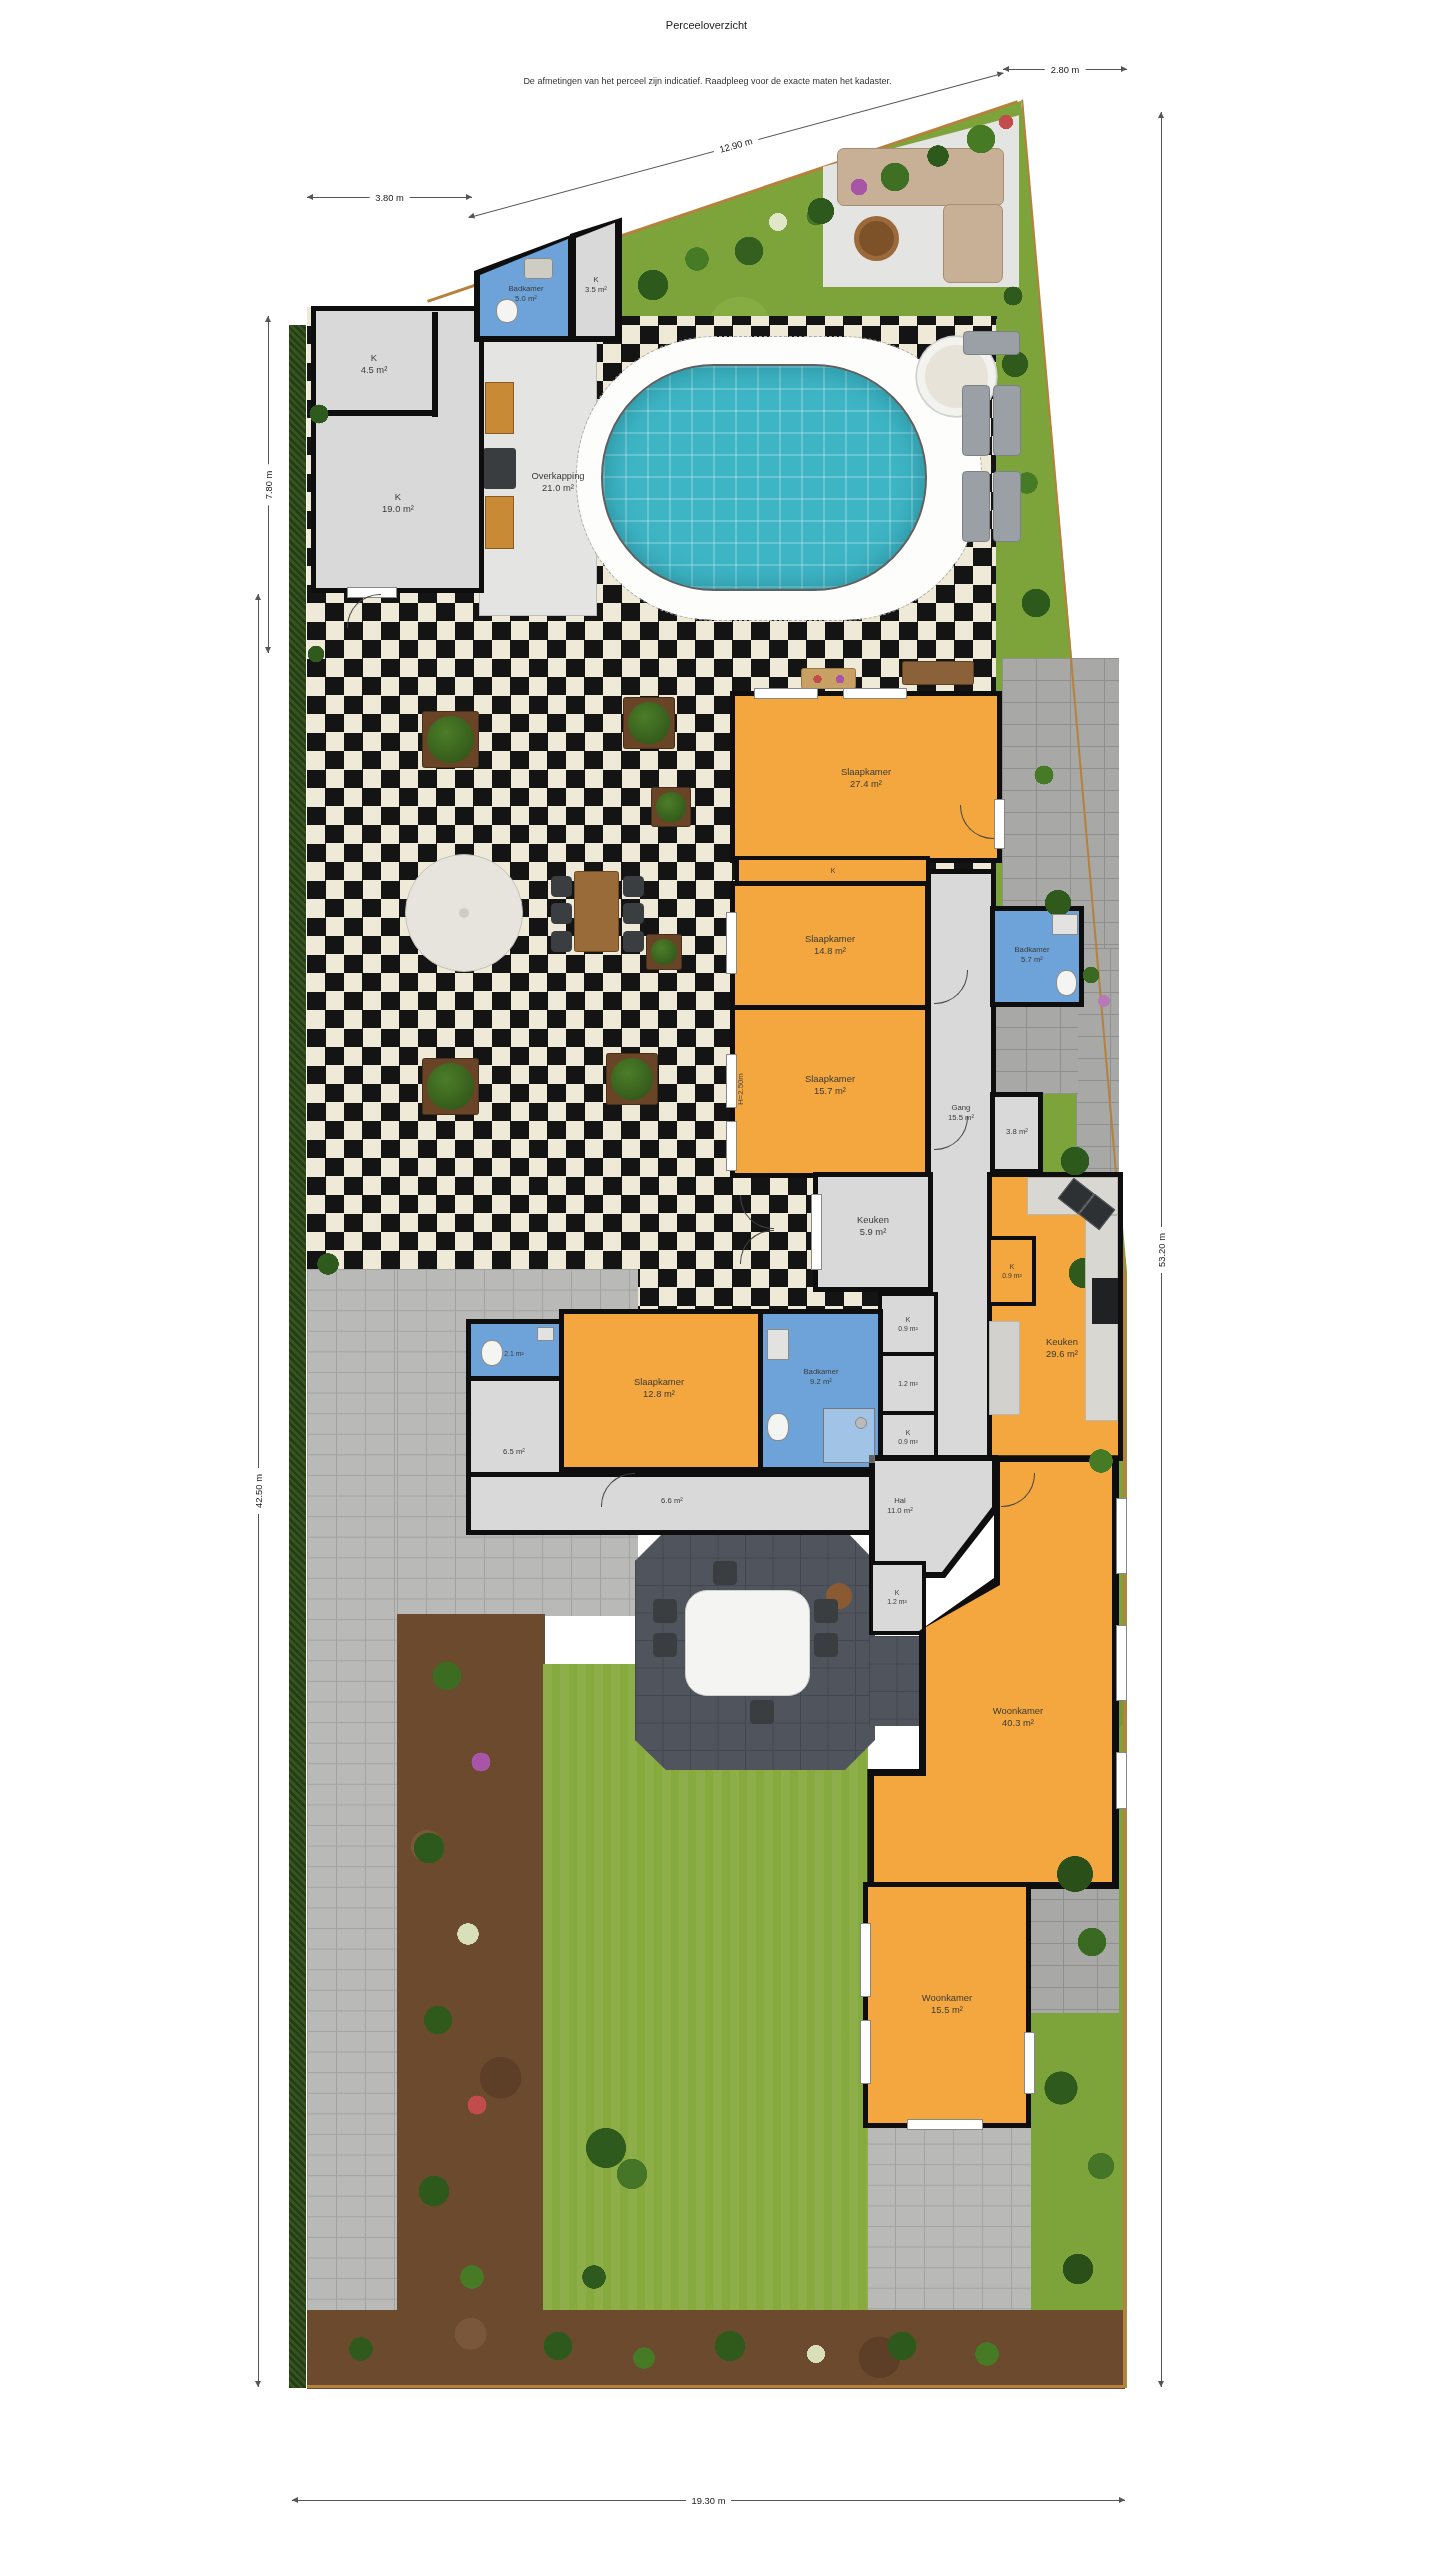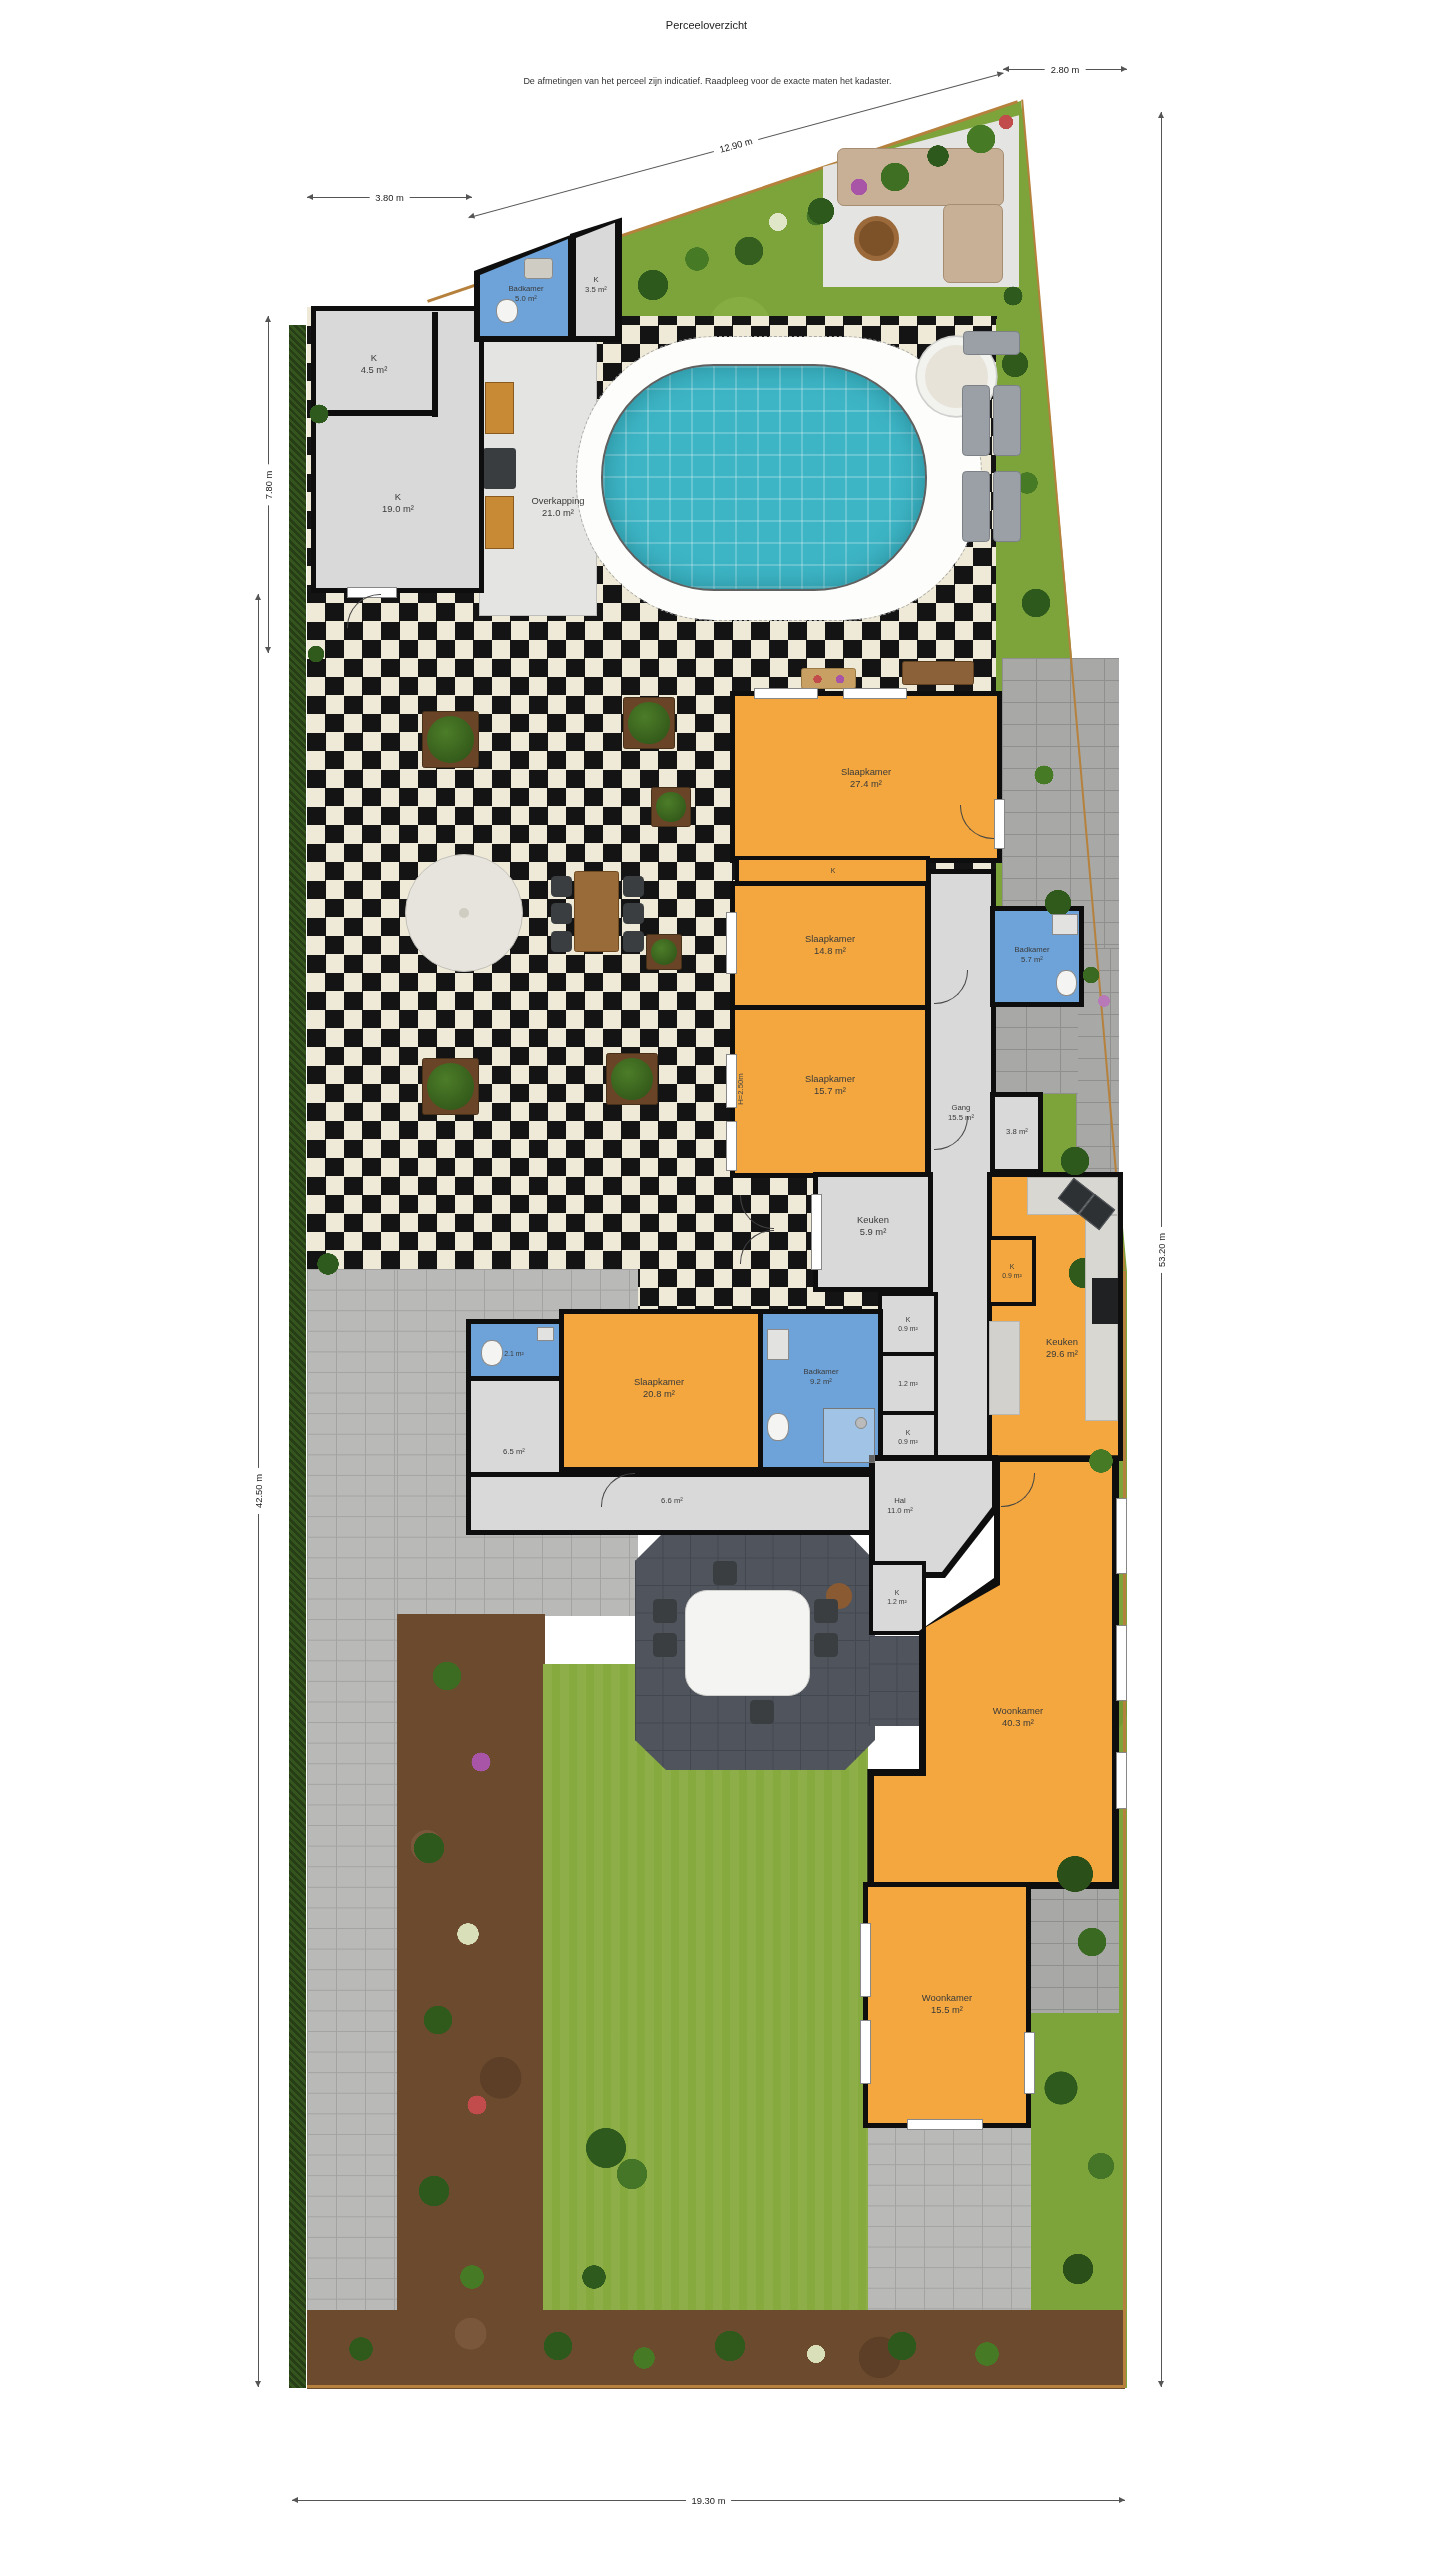--- a/index.html
+++ b/index.html
@@ -273,21 +273,21 @@
     <span>3.5 m²</span>
   </div>
 <div class="rlabel" style="left:374px;top:364px">
   <span>K</span>
     <span>4.5 m²</span>
   </div>
 <div class="rlabel" style="left:398px;top:503px">
   <span>K</span>
     <span>19.0 m²</span>
   </div>
-<div class="rlabel" style="left:558px;top:507px">
+<div class="rlabel" style="left:558px;top:482px">
   <span>Overkapping</span>
     <span>21.0 m²</span>
   </div>
 <div class="rlabel" style="left:866px;top:778px">
   <span>Slaapkamer</span>
     <span>27.4 m²</span>
   </div>
 <div class="rlabel tiny" style="left:833px;top:871px">
   <span>K</span>
   </div>
@@ -331,21 +331,21 @@
   </div>
 <div class="rlabel tiny" style="left:908px;top:1438px">
   <span>K</span>
     <span>0.9 m²</span>
   </div>
 <div class="rlabel tiny" style="left:514px;top:1354px">
   <span>2.1 m²</span>
   </div>
 <div class="rlabel" style="left:659px;top:1388px">
   <span>Slaapkamer</span>
-    <span>20.8 m²</span>
+    <span>12.8 m²</span>
   </div>
 <div class="rlabel small" style="left:821px;top:1377px">
   <span>Badkamer</span>
     <span>9.2 m²</span>
   </div>
 <div class="rlabel small" style="left:514px;top:1452px">
   <span>6.5 m²</span>
   </div>
 <div class="rlabel small" style="left:672px;top:1501px">
   <span>6.6 m²</span>

